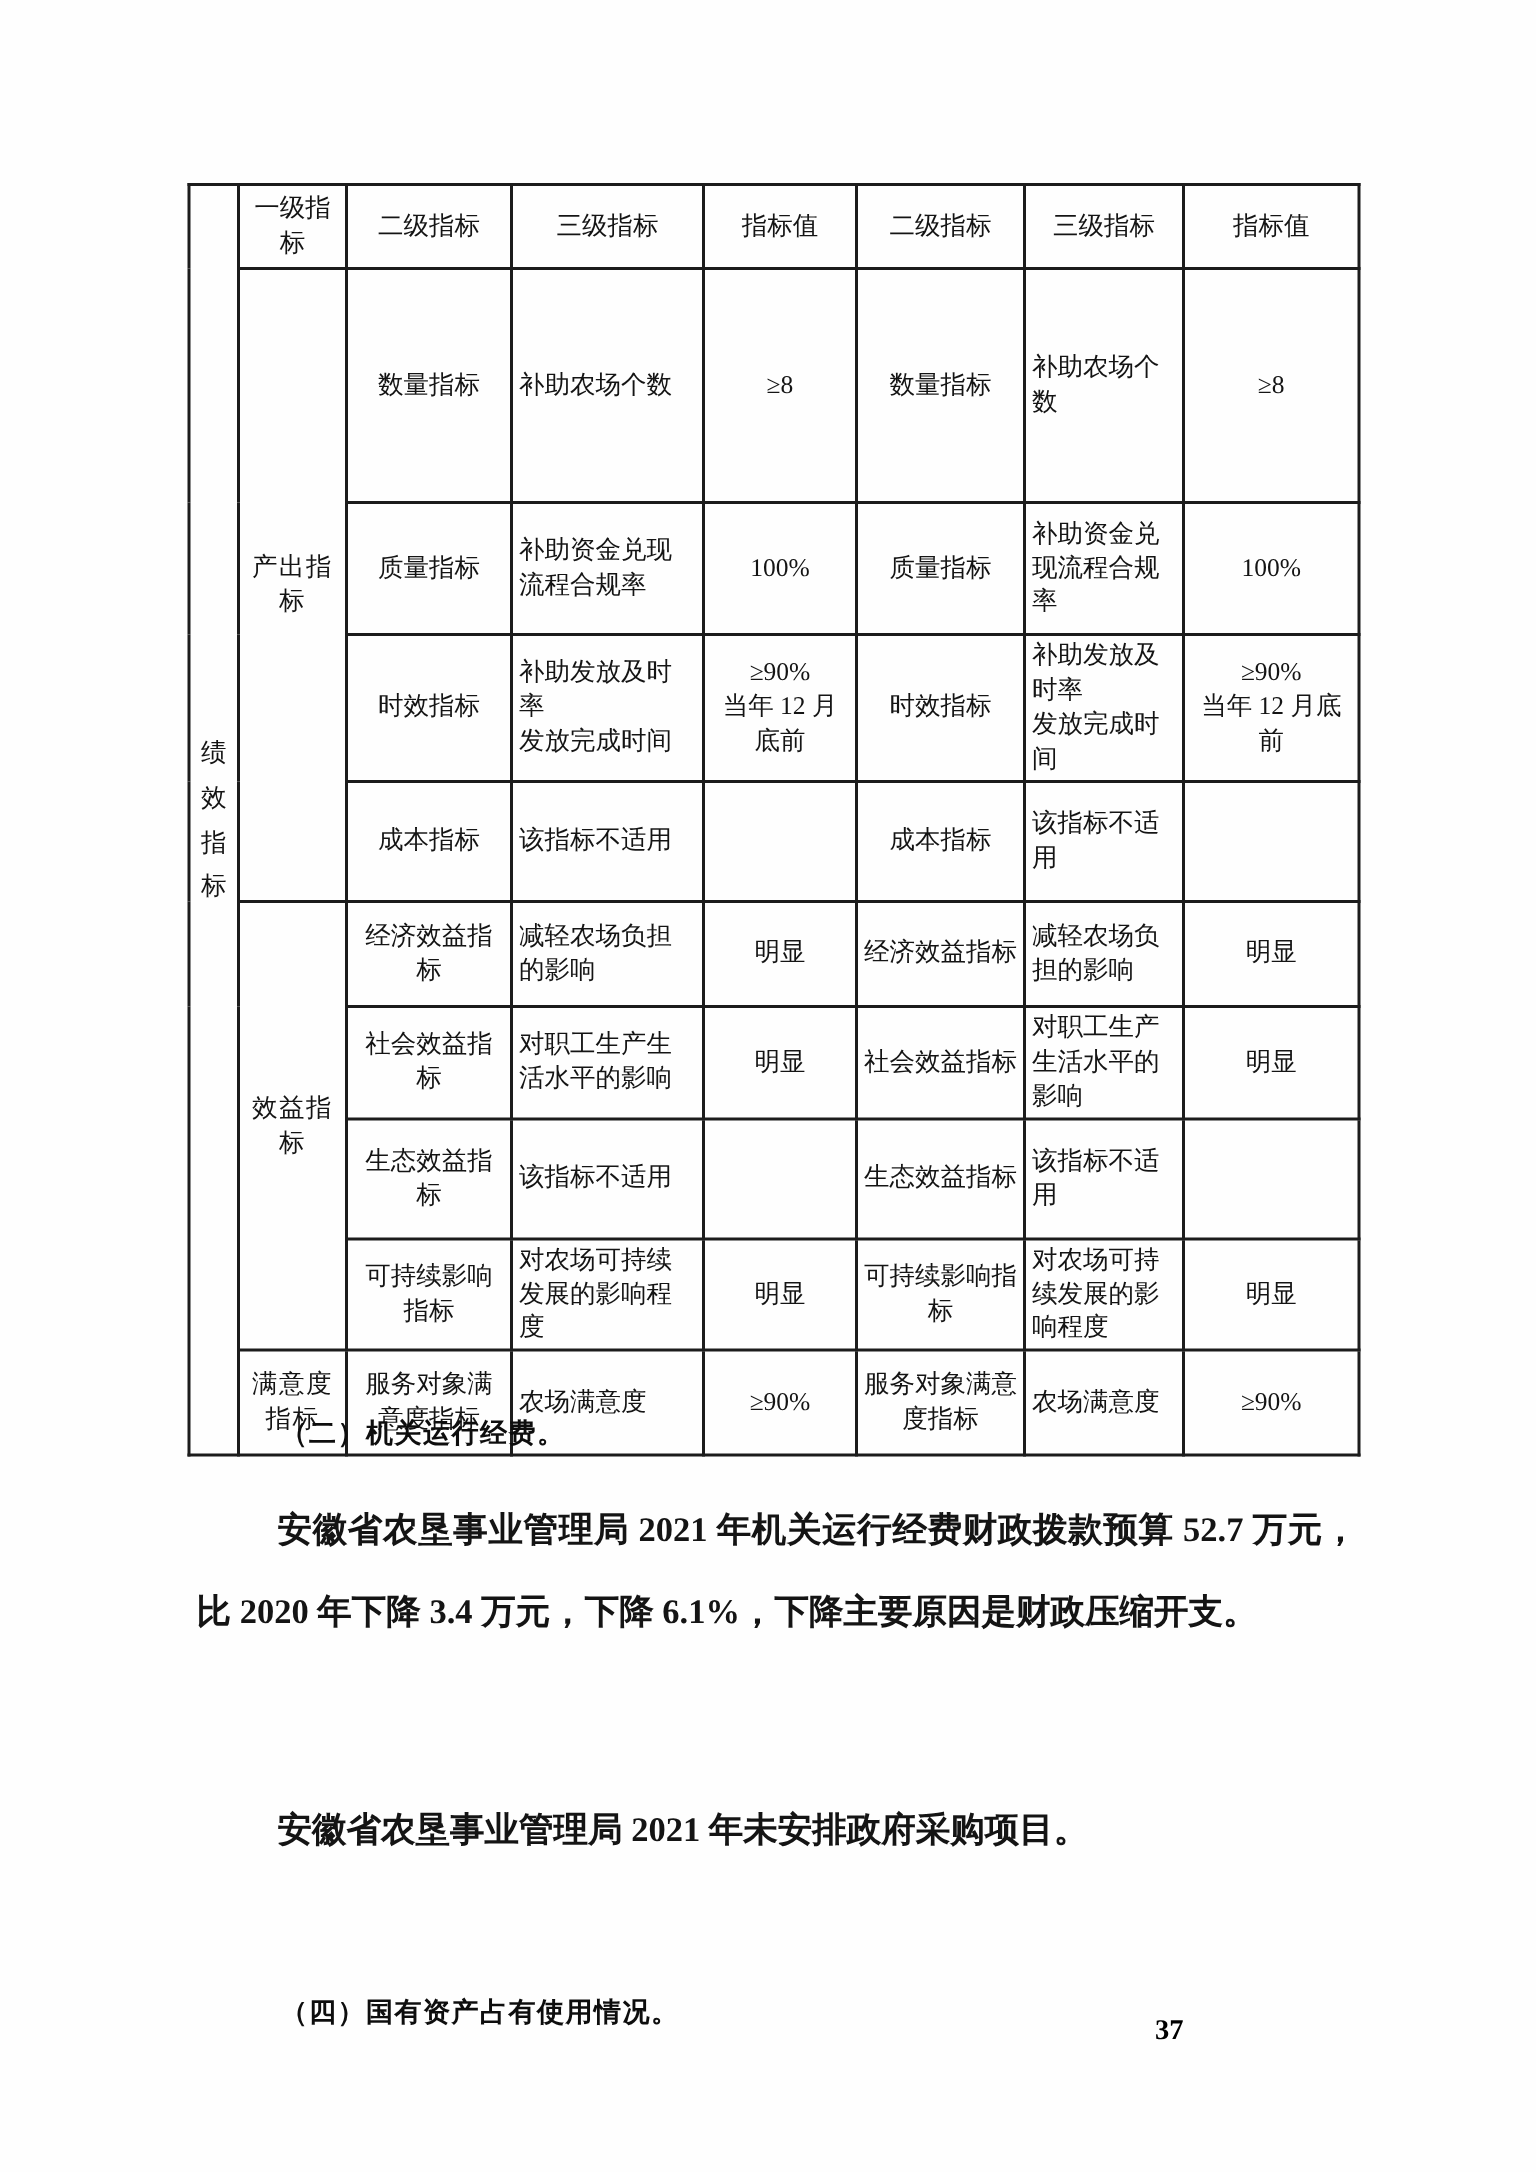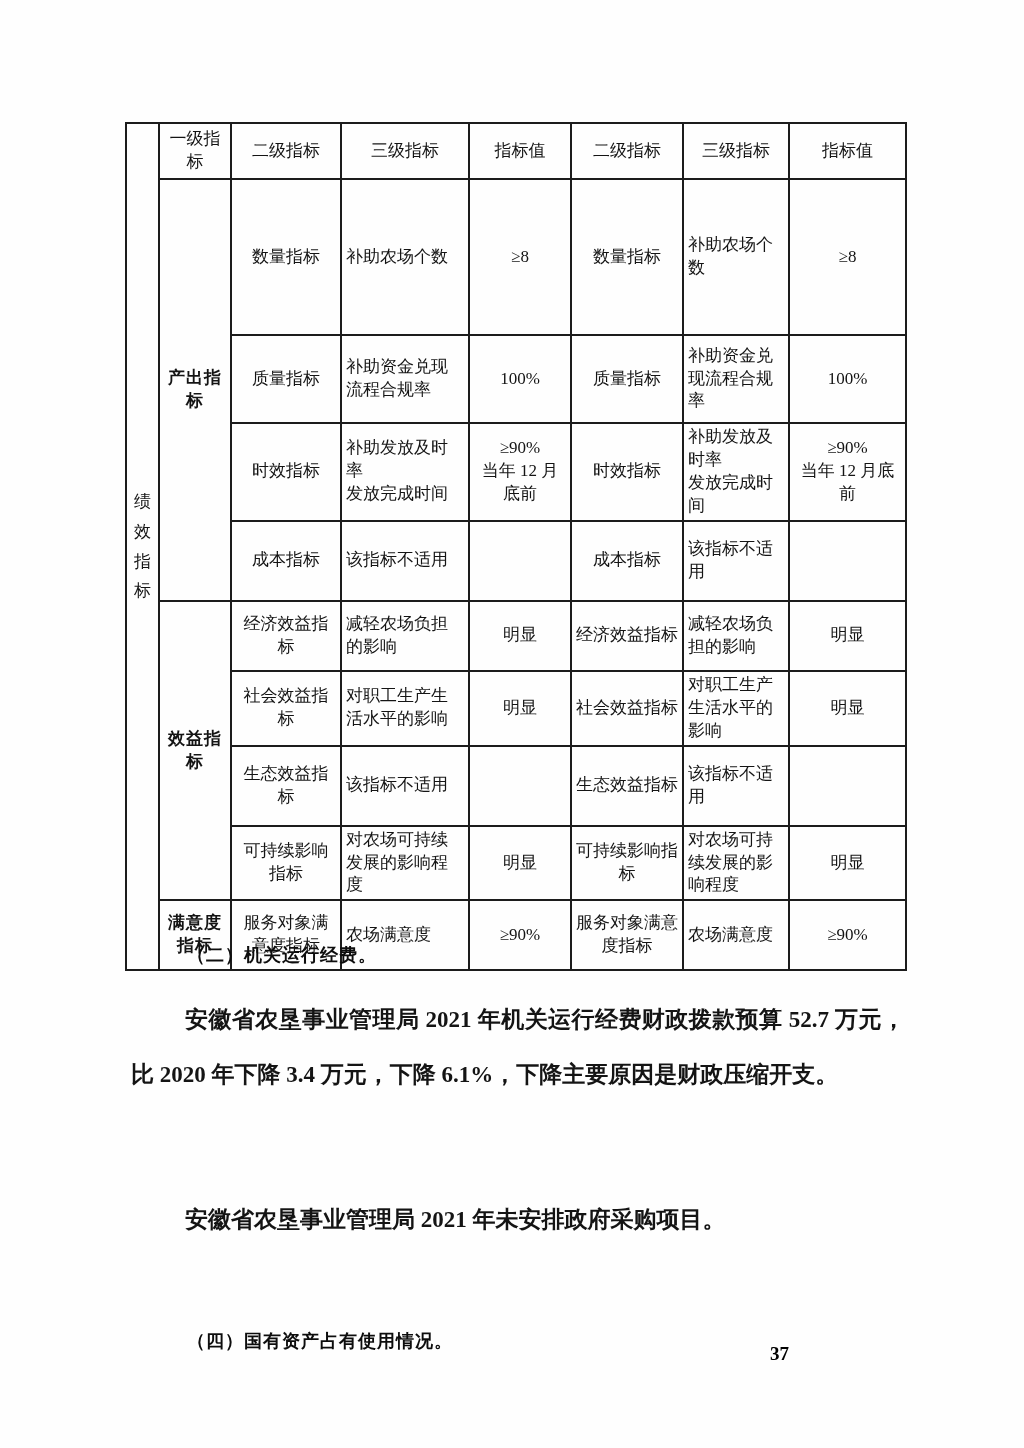--- a/index.html
+++ b/index.html
@@ -34,21 +34,21 @@
   table.perf td.left{text-align:left;}
   table.perf td.pre{white-space:pre-line;}
   td.side{padding:0;}
   .vtext{
     width:19px;margin:0 auto;
     word-break:break-all;
     line-height:1.75;
     text-align:center;
     letter-spacing:0;
   }
-  .grp{letter-spacing:1px;font-weight:bold;}
+  .grp{letter-spacing:1px;}
   tr.rh56{height:56px;}
   tr.rh156{height:156px;}
   tr.rh88{height:88px;}
   tr.rh94{height:94px;}
   tr.rh66{height:80px;}
   tr.rh70{height:70px;}
   tr.rh74{height:74px;}
   tr.rh76{height:55px;padding-left:36px;}
   tr.rh64{height:70px;}
 

